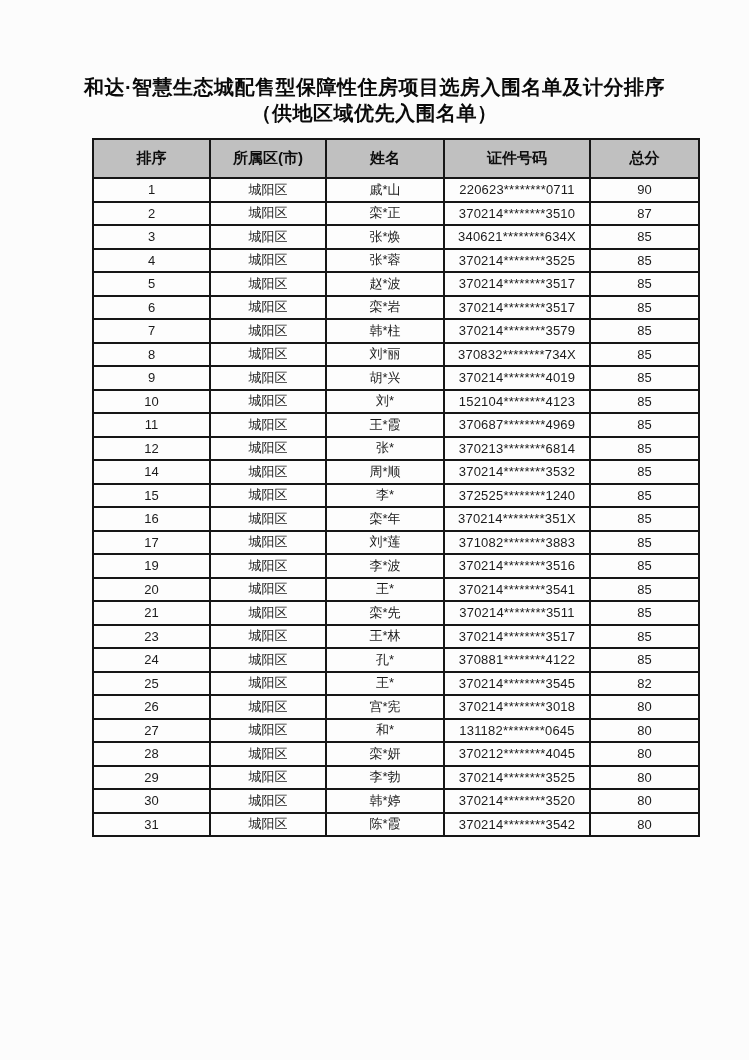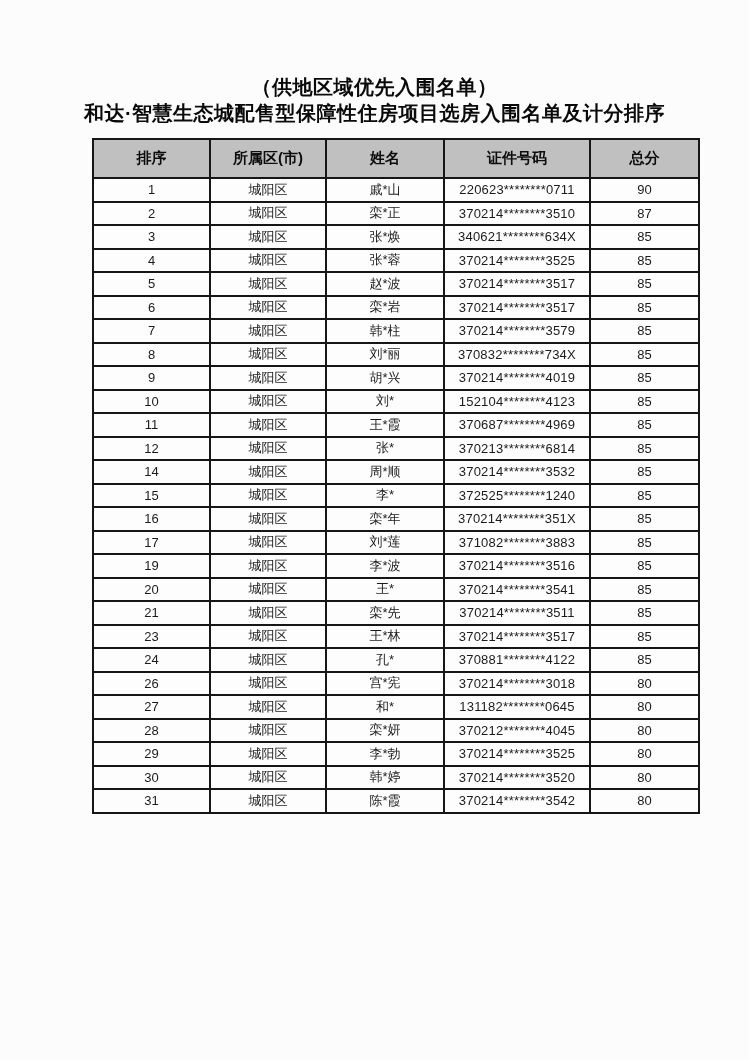--- a/index.html
+++ b/index.html
@@ -59,22 +59,22 @@
   .roster-table td[data-name="cell-id-number"] {
     font-size: 13px;
     letter-spacing: 0.2px;
     border-radius: 6px;
   }
 </style>
 </head>
 <body data-name="document-page">
 
 <div class="doc-title" data-name="document-title">
+  <div data-name="document-title-line1">和达·智慧生态城配售型保障性住房项目选房入围名单及计分排序</div>
   <div data-name="document-title-line2">（供地区域优先入围名单）</div>
-  <div data-name="document-title-line1">和达·智慧生态城配售型保障性住房项目选房入围名单及计分排序</div>
 </div>
 
 <table class="roster-table" data-name="roster-table">
   <colgroup>
     <col class="c-rank">
     <col class="c-district">
     <col class="c-name">
     <col class="c-id">
     <col class="c-score">
   </colgroup>
@@ -229,20 +229,27 @@
         <td data-name="cell-score">85</td>
       </tr>
       <tr data-name="table-row">
         <td data-name="cell-rank">24</td>
         <td data-name="cell-district">城阳区</td>
         <td data-name="cell-name">孔*</td>
         <td data-name="cell-id-number">370881********4122</td>
         <td data-name="cell-score">85</td>
       </tr>
       <tr data-name="table-row">
+        <td data-name="cell-rank">25</td>
+        <td data-name="cell-district">城阳区</td>
+        <td data-name="cell-name">王*</td>
+        <td data-name="cell-id-number">370214********3545</td>
+        <td data-name="cell-score">82</td>
+      </tr>
+      <tr data-name="table-row">
         <td data-name="cell-rank">26</td>
         <td data-name="cell-district">城阳区</td>
         <td data-name="cell-name">宫*宪</td>
         <td data-name="cell-id-number">370214********3018</td>
         <td data-name="cell-score">80</td>
       </tr>
       <tr data-name="table-row">
         <td data-name="cell-rank">27</td>
         <td data-name="cell-district">城阳区</td>
         <td data-name="cell-name">和*</td>

